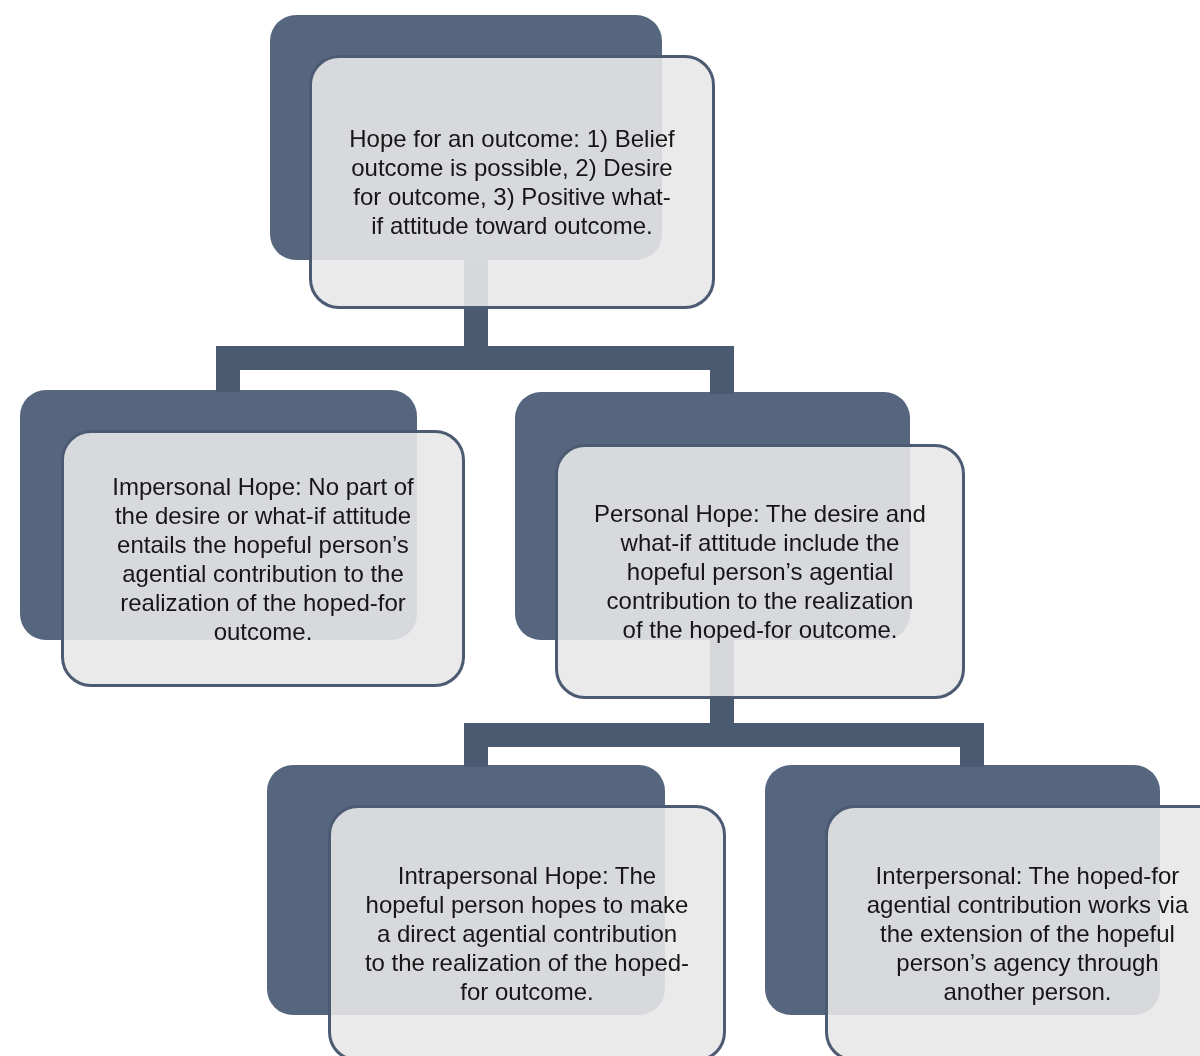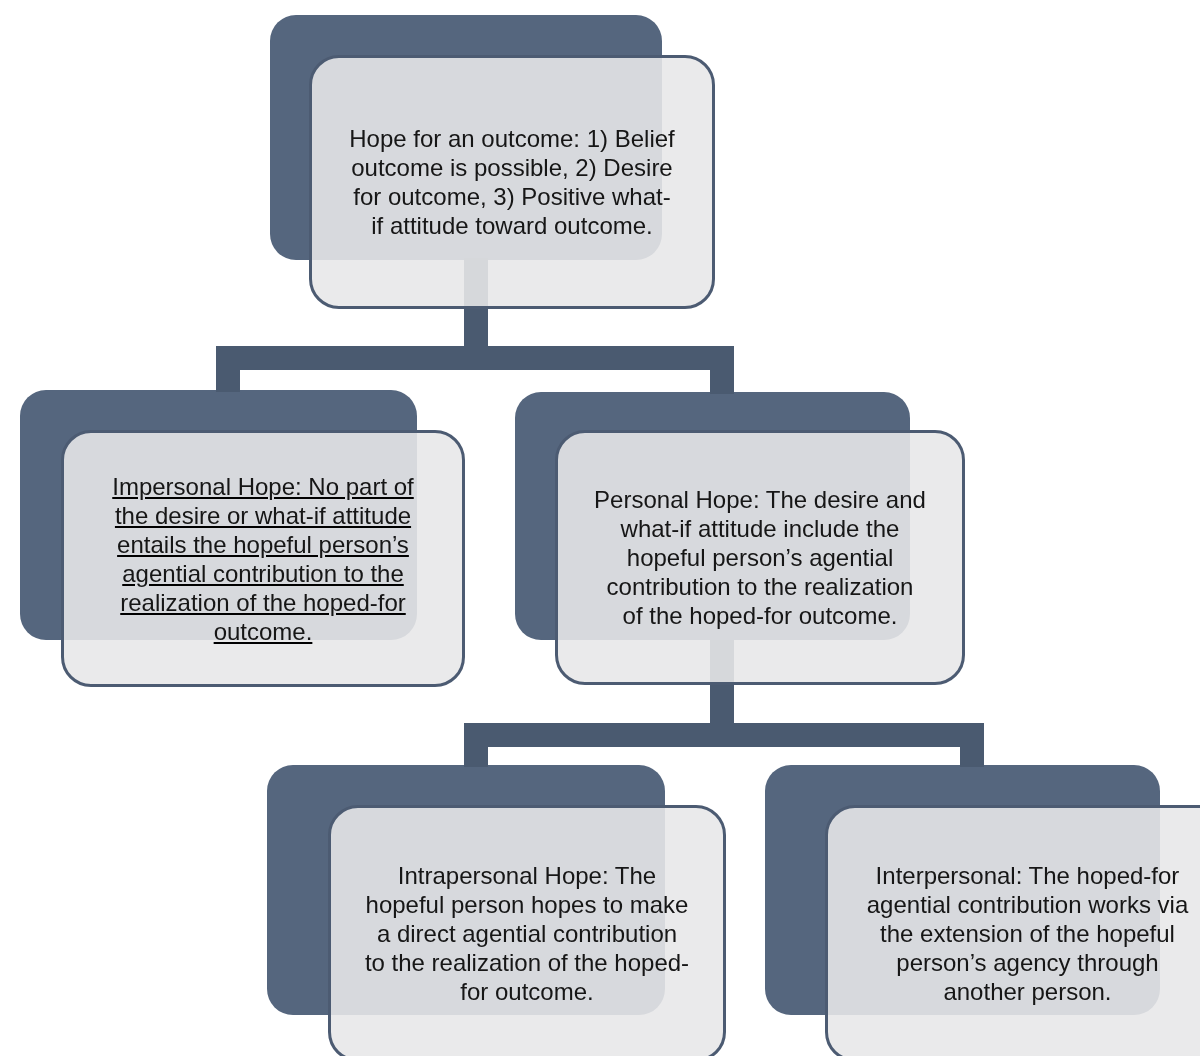--- a/index.html
+++ b/index.html
@@ -73,34 +73,34 @@
       <div class="node-text">Hope for an outcome: 1) Belief
 outcome is possible, 2) Desire
 for outcome, 3) Positive what-
 if attitude toward outcome.</div>
     </div>
   </div>
 
   
   <div class="node">
     <div class="shadow" style="left:8px; top:378px; width:397px; height:250px;"></div>
-    <div class="card" style="left:49px; top:418px; width:404px; height:257px;text-decoration:underline;">
+    <div class="card" style="left:49px; top:418px; width:404px; height:257px;">
       <div class="node-text">Impersonal Hope: No part of
 the desire or what-if attitude
 entails the hopeful person’s
 agential contribution to the
 realization of the hoped-for
 outcome.</div>
     </div>
   </div>
 
   
   <div class="node">
     <div class="shadow" style="left:503px; top:380px; width:395px; height:248px;"></div>
-    <div class="card" style="left:543px; top:418px; width:410px; height:255px;">
+    <div class="card" style="left:543px; top:432px; width:410px; height:255px;">
       <div class="node-text">Personal Hope: The desire and
 what-if attitude include the
 hopeful person’s agential
 contribution to the realization
 of the hoped-for outcome.</div>
     </div>
   </div>
 
   
   <div class="node">

